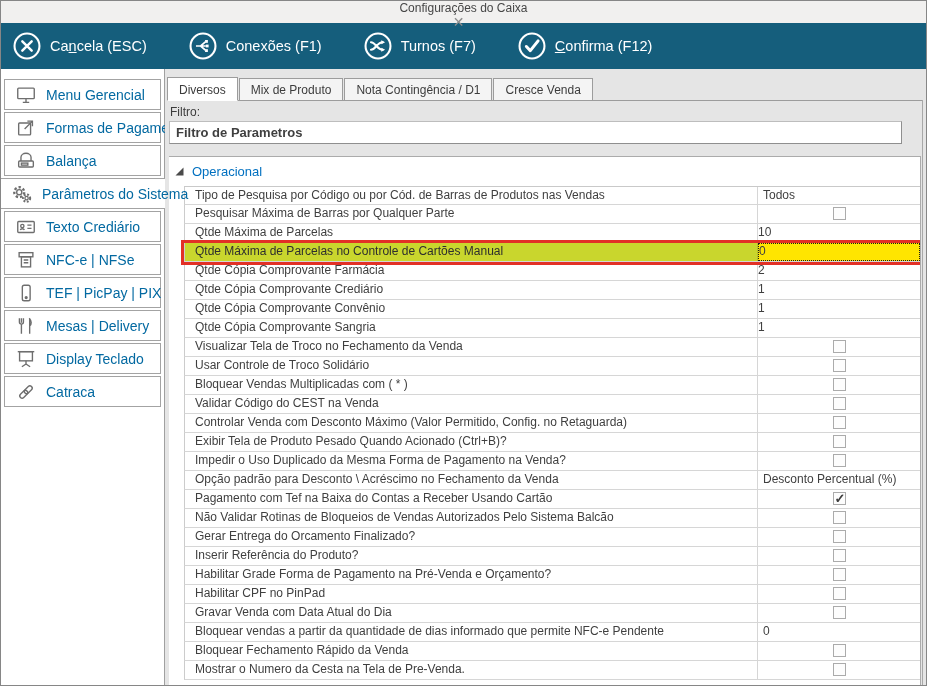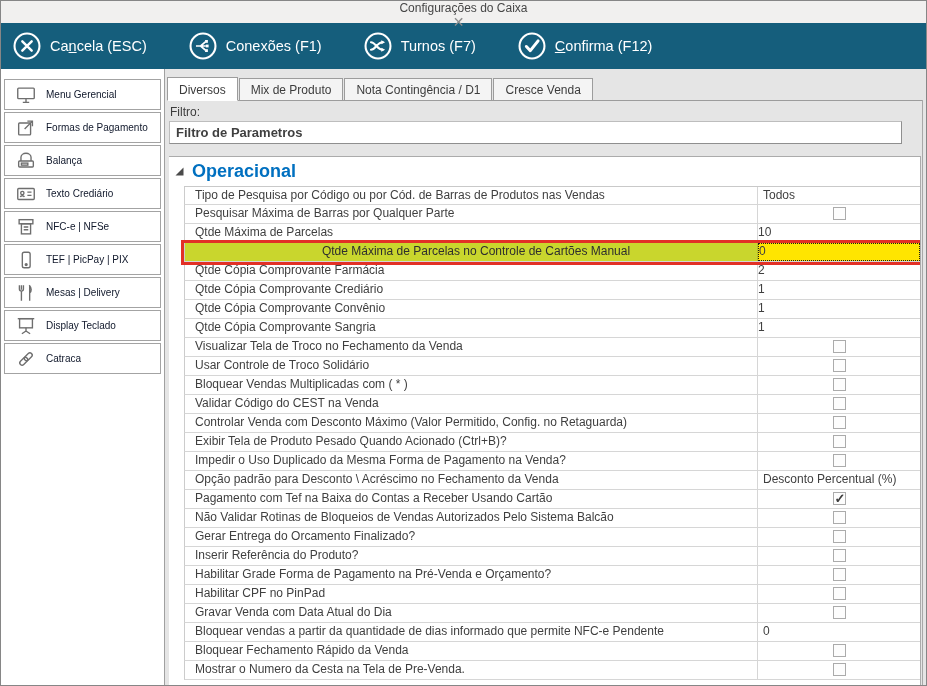--- a/index.html
+++ b/index.html
@@ -16,54 +16,54 @@
   .tbtn { display:flex; align-items:center; gap:8px; margin-right:41px; background:none; border:none;
           color:#fff; font-family:inherit; font-size:14.5px; cursor:default; }
   .tb-icon { width:30px; height:30px; display:flex; }
   .underline { text-decoration:underline; }
   
   .bodyarea { position:absolute; top:68px; left:0; right:0; bottom:0; display:flex; background:#fff; }
   .sidebar { width:164px; flex:none; position:relative; border-right:1px solid #a0a0a0; padding-top:10px; background:#fff; }
   .side-item { height:31px; margin:0 3px 2px 3px; border:1px solid #a3a3a3; display:flex; align-items:center; background:#fff; }
   .side-item.selected { margin-left:0; margin-right:-1px; border-left:none; border-right:none; position:relative; z-index:2; background:#fff; }
   .side-icon { width:41px; display:flex; justify-content:center; flex:none; }
-  .side-label { font-size:10px; color:#0f172a; white-space:nowrap; }
+  .side-label { font-size:14px; color:#0369a1; white-space:nowrap; }
   
   .main { flex:1; position:relative; background:#e5e5e5; }
   .page-top-line { position:absolute; top:31px; left:2px; right:3px; height:1px; background:#9c9c9c; z-index:0; }
   .page-right-line { position:absolute; top:31px; right:3px; bottom:0; width:1px; background:#a8a8a8; }
   .tabs { position:absolute; top:9px; left:2px; display:flex; z-index:1; }
   .tab { height:23px; padding:4px 11px 0; margin-right:1px; border:1px solid #9c9c9c; background:#f4f4f4;
          font-size:12px; color:#3c3c3c; white-space:nowrap; cursor:default; }
   .tab.active { margin-top:-1px; height:24px; padding-top:5px; background:#fff; border-bottom:1px solid #fff; }
   .filter-label { position:absolute; top:36px; left:5px; font-size:12px; color:#3c3c3c; }
   .filter-input { position:absolute; top:52px; left:4px; width:733px; height:23px; background:#fff;
                   border:1px solid #bdbdbd; border-right-color:#8f8f8f; border-bottom-color:#8f8f8f;
                   font-family:inherit; font-weight:bold; font-size:13px; color:#3f3f3f; padding:0 6px; }
   
   .grid { position:absolute; top:87px; left:4px; width:752px; bottom:0; border-top:1px solid #ababab;
           border-right:1px solid #ababab; overflow:hidden; background:#fff; }
   .group-row { height:29px; display:flex; align-items:center; padding-left:4px; }
   .group-triangle { width:11px; height:11px; margin:0 7px 0 1px; display:flex; }
-  .group-label { color:#0070C0; font-weight:bold; font-size:18px; }
+  .group-label { color:#0070C0; font-weight:normal; font-size:13px; }
   .rows { margin-left:15px; }
   .grid-row { height:19px; display:flex; border-bottom:1px solid #d6d6d6; border-left:1px solid #cccccc; background:#fff; }
   .rows .grid-row:first-child { border-top:1px solid #c9c9c9; }
   .row-label { flex:1; font-size:12px; color:#3f3f3f; line-height:17px; padding-left:10px;
                white-space:nowrap; overflow:hidden; border-right:1px solid #d6d6d6; }
   .row-value { width:162px; flex:none; font-size:12px; color:#3f3f3f; line-height:17px; }
   .row-value.text { padding-left:5px; white-space:nowrap; }
   .row-value.number { text-align:left; padding-right:3px; }
   .checkbox { display:block; width:13px; height:13px; margin:2px auto 0; border:1px solid #ababab;
               background:#fdfdfd; position:relative; }
   .checkbox.checked::after { content:"✓"; position:absolute; top:-3px; left:1px; font-size:13px;
                              font-weight:bold; color:#3d3d3d; }
   
   .grid-row.highlighted { background:#C9D62D; outline:3px solid #E23026; position:relative; z-index:3; }
-  .grid-row.highlighted .row-label { border-right-color:#b4bf2a; color:#2e2e2e;text-align:center; }
+  .grid-row.highlighted .row-label { border-right-color:#b4bf2a; color:#2e2e2e; }
   .grid-row.highlighted .row-value { background:#FFE500; border:1px dotted #1a1a1a; line-height:15px; }
 </style>
 </head>
 <body>
 
 <div class="window">
   <div class="titlebar">
     <span class="title">Configurações do Caixa</span>
     <span class="close">✕</span>
   </div>
@@ -134,20 +134,31 @@
         <div class="side-item">
           <span class="side-icon">
             <svg width="22" height="22" viewBox="0 0 24 24" fill="none" stroke="#6e6e6e" stroke-width="1.5">
               <path d="M6.5 12 V8 a5.5 4.5 0 0 1 11 0 V12"></path>
               <rect x="4" y="12" width="16" height="6.5" rx="1"></rect>
               <rect x="7" y="14.3" width="7" height="2.2"></rect>
             </svg>
           </span>
           <span class="side-label">Balança</span>
         </div>
+        <div class="side-item selected">
+          <span class="side-icon">
+            <svg width="22" height="22" viewBox="0 0 24 24" fill="none" stroke="#6e6e6e">
+              <circle cx="9" cy="10" r="2.8" stroke-width="1.5"></circle>
+              <circle cx="9" cy="10" r="5.4" stroke-width="2.6" stroke-dasharray="2.6 2.2"></circle>
+              <circle cx="17" cy="16.5" r="1.8" stroke-width="1.4"></circle>
+              <circle cx="17" cy="16.5" r="3.9" stroke-width="2.2" stroke-dasharray="2 1.7"></circle>
+            </svg>
+          </span>
+          <span class="side-label">Parâmetros do Sistema</span>
+        </div>
         <div class="side-item">
           <span class="side-icon">
             <svg width="22" height="22" viewBox="0 0 24 24" fill="none" stroke="#6e6e6e" stroke-width="1.5">
               <rect x="3" y="6" width="18" height="12" rx="1"></rect>
               <circle cx="8" cy="11" r="1.8"></circle>
               <path d="M5.8 15.3 c.6-1.8 3.8-1.8 4.4 0 M13.5 10h4.5 M13.5 13.5h4.5"></path>
             </svg>
           </span>
           <span class="side-label">Texto Crediário</span>
         </div>

